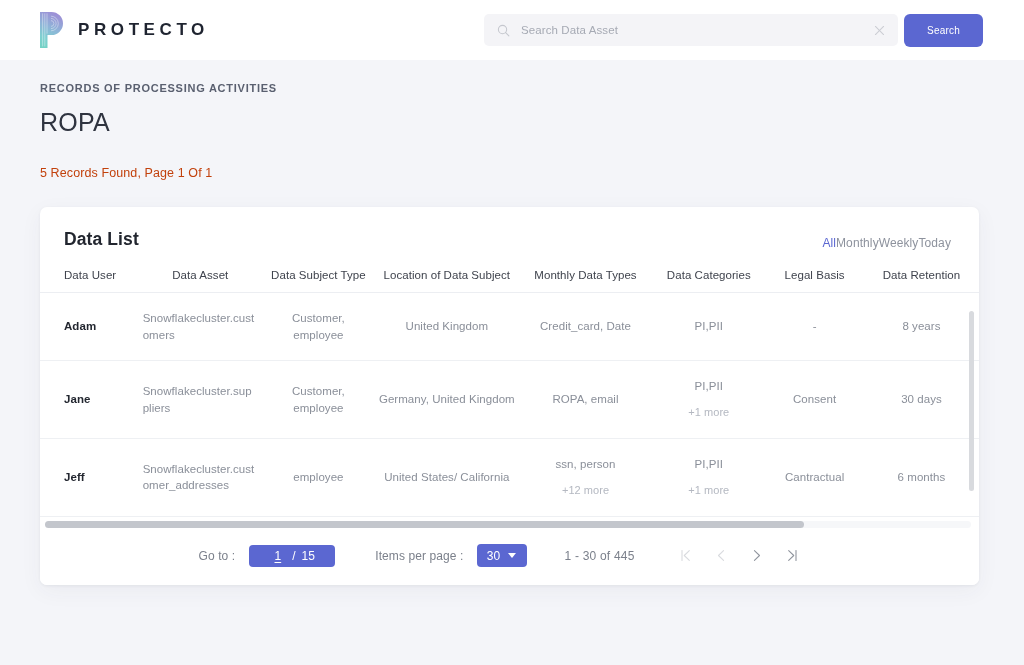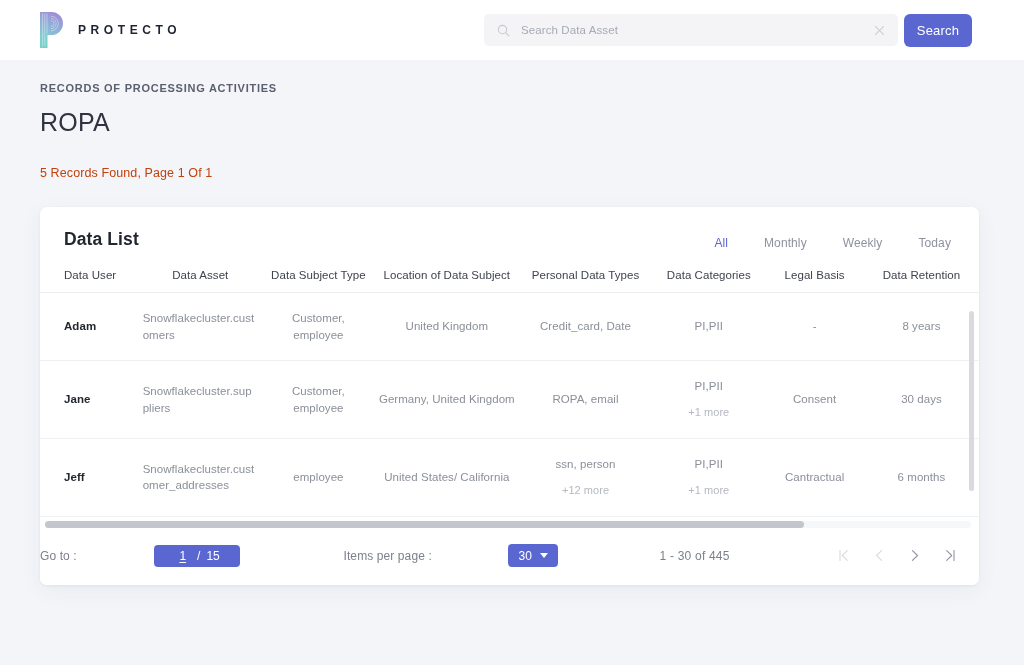--- a/index.html
+++ b/index.html
@@ -33,21 +33,21 @@
     gap: 13px;
   }
 
   .brand-mark {
     width: 27px;
     height: 36px;
     display: block;
   }
 
   .brand-name {
-    font-size: 12px;
+    font-size: 17px;
     font-weight: 700;
     letter-spacing: 4.6px;
     color: #1f2430;
   }
 
   .search-wrap {
     position: absolute;
     left: 484px;
     top: 14px;
     width: 414px;
@@ -78,28 +78,28 @@
     flex: 0 0 auto;
     display: block;
     opacity: .4;
     cursor: pointer;
   }
 
   .search-btn {
     position: absolute;
     left: 904px;
     top: 14px;
-    width: 68px;
+    width: 79px;
     height: 33px;
     background: #5b67d1;
     color: #ffffff;
     border: 0;
     border-radius: 6px;
     font-family: "Liberation Sans", sans-serif;
-    font-size: 13px;
+    font-size: 10px;
     letter-spacing: .2px;
     cursor: pointer;
   }
 
   
   .page-head { padding: 22px 0 0 40px; }
 
   .eyebrow {
     font-size: 11px;
     font-weight: 700;
@@ -142,21 +142,20 @@
     font-size: 17.5px;
     font-weight: 700;
     color: #22262f;
     letter-spacing: .1px;
   }
 
   .filters {
     margin-left: auto;
     display: flex;
     align-items: center;
-    gap: 36px;
     padding-top: 6px;
   }
 
   .filter {
     font-size: 12px;
     color: #8d929d;
     cursor: pointer;
     letter-spacing: .1px;
   }
   .filter.active { color: #5b67d1; }
@@ -264,21 +263,21 @@
     width: 82%;
     height: 7px;
     background: #c3c6cc;
     border-radius: 4px;
   }
 
   
   .pagination {
     display: flex;
     align-items: center;
-    justify-content: space-between;
+    justify-content: center;
     gap: 0;
     padding: 16px 0 18px 0;
     background: #ffffff;
   }
 
   .pg-label {
     font-size: 12px;
     color: #7b808b;
     letter-spacing: .1px;
   }
@@ -424,21 +423,21 @@
           <col class="c-category">
           <col class="c-legal">
           <col class="c-retention">
       </colgroup>
       <thead>
         <tr>
           <th>Data User</th>
           <th>Data Asset</th>
           <th>Data Subject Type</th>
           <th>Location of Data Subject</th>
-          <th>Personal Data Types</th>
+          <th>Monthly Data Types</th>
           <th>Data Categories</th>
           <th>Legal Basis</th>
           <th>Data Retention</th>
         </tr>
       </thead>
       <tbody>
 
         <tr>
           <td class="user-cell">Adam</td>
           <td class="asset-cell">Snowflakecluster.customers</td>

